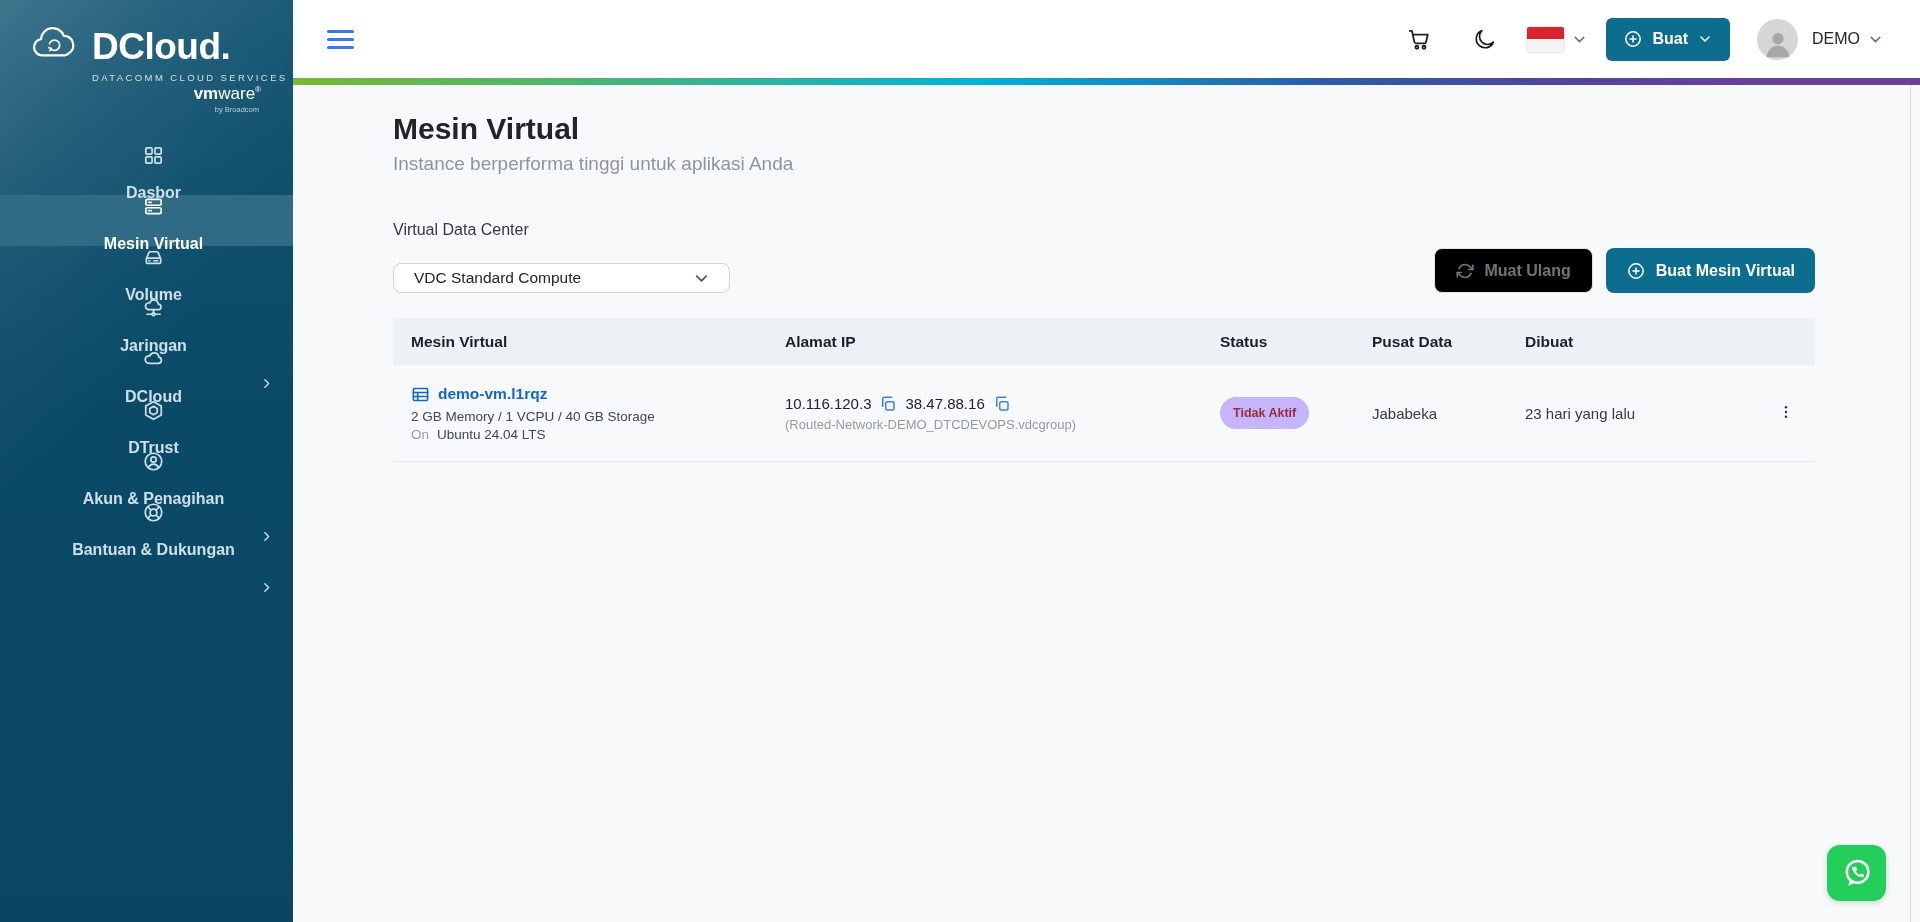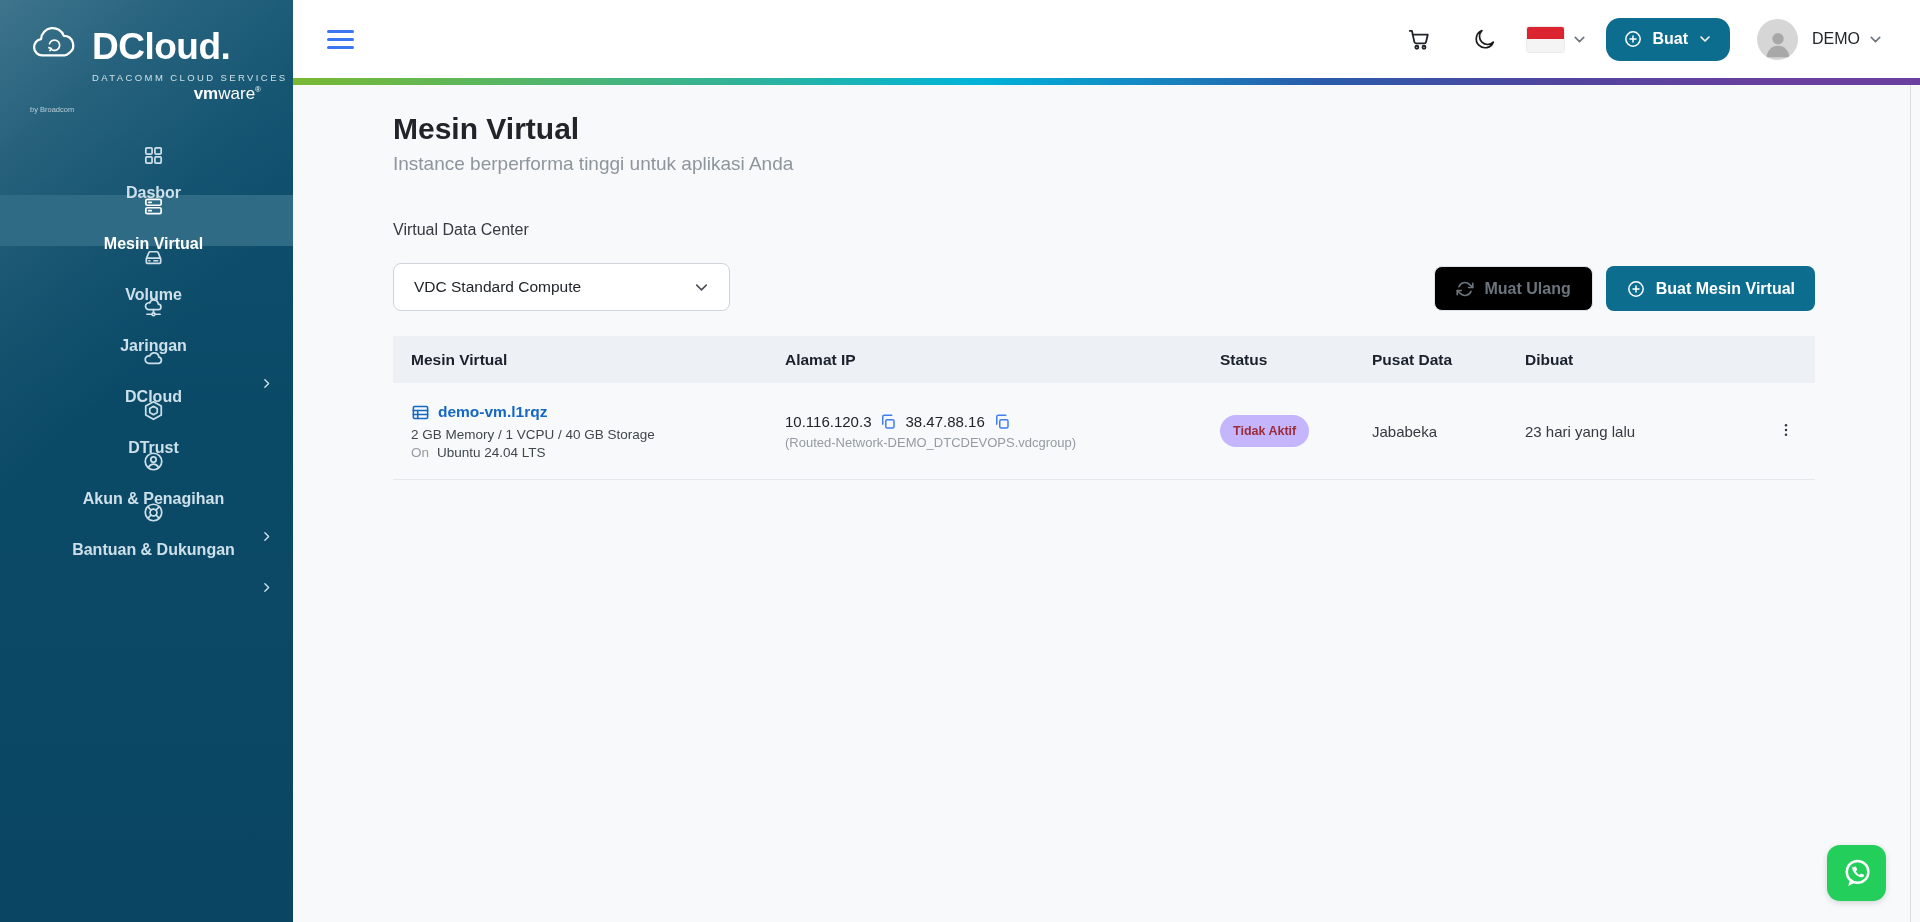--- a/index.html
+++ b/index.html
@@ -14,21 +14,21 @@
       linear-gradient(180deg,#0f5270 0%, #0b4a67 45%, #0a4664 100%);
     color:#d3e2ea;
   }
   .logo-block { padding:26px 26px 10px 30px; }
   .logo-row { display:flex; align-items:center; gap:10px; }
   .brand { font-size:37px; font-weight:700; color:#fff; letter-spacing:-0.5px; }
   .tagline { font-size:9.5px; letter-spacing:2.4px; color:#cfe0e8; margin:4px 0 2px 62px; white-space:nowrap; }
   .vmware-row { text-align:right; margin-right:6px; color:#fff; font-size:17px; line-height:1.1; }
   .vmware-bold { font-weight:700; }
   .reg { font-size:8px; vertical-align:super; }
-  .byline { margin-right:8px; font-size:7.5px; color:#b9cdd8; margin-top:1px; }
+  .byline { text-align:right; margin-right:8px; font-size:7.5px; color:#b9cdd8; margin-top:1px; }
 
   nav { margin-top:20px; }
   .nav-item {
     height:51px; display:flex; align-items:center; gap:17px;
     padding:0 20px 0 34px; font-size:16px; font-weight:600; color:#cde0ea; cursor:pointer;flex-direction:column;
   }
   .nav-item svg { flex:0 0 23px; }
   .nav-item.active { background:#2f6b85; color:#ffffff; }
   .nav-item .chev { margin-left:auto; }
 
@@ -40,38 +40,38 @@
   .topbar-right { margin-left:auto; display:flex; align-items:center; }
   .icon-btn { background:none; border:none; cursor:pointer; display:flex; align-items:center; }
   .cart-btn { margin-right:40px; }
   .moon-btn { margin-right:30px; }
   .flag-wrap { display:flex; align-items:center; gap:7px; margin-right:18px; cursor:pointer; }
   .flag { width:37px; height:25px; border-radius:2px; overflow:hidden; box-shadow:0 0 0 1px rgba(0,0,0,0.08); }
   .flag .red { height:50%; background:#dc2430; }
   .flag .white { height:50%; background:#f4f4f4; }
   .buat-btn {
     display:flex; align-items:center; gap:9px; height:43px; padding:0 17px;
-    background:#0d6d8f; border:none; border-radius:14px; color:#fff;
+    background:#0d6d8f; border:none; border-radius:6px; color:#fff;
     font-size:16px; font-weight:700; cursor:pointer; font-family:inherit;
   }
   .avatar { width:41px; height:41px; border-radius:50%; background:#d6d6d6; margin:0 14px 0 27px; display:flex; align-items:flex-end; justify-content:center; overflow:hidden; cursor:pointer; }
   .user-wrap { display:flex; align-items:center; gap:7px; cursor:pointer; }
   .user-name { font-size:16px; color:#212529; }
 
   .gradient-strip { height:7px; background:linear-gradient(90deg,#79b933 0%, #36b393 26%, #00b4d8 42%, #2a5cab 63%, #50459f 77%, #6b3f9d 92%, #6b3f9d 100%); }
 
   
   .main { flex:1; background:#f8f9fa; padding:27px 105px 0 100px; position:relative; }
   h1 { font-size:30px; font-weight:700; color:#212529; }
   .subtitle { font-size:19px; color:#8d959d; margin-top:7px; }
 
   .controls-row { margin-top:46px; display:flex; justify-content:space-between; align-items:flex-end; }
   .vdc-label { font-size:16px; color:#343a40; margin-bottom:24px; }
   .select {
-    width:337px; height:48px; background:#fff; border:1px solid #ced4da; border-radius:8px;
+    width:337px; height:30px; background:#fff; border:1px solid #ced4da; border-radius:8px;
     display:flex; align-items:center; justify-content:space-between; padding:0 18px 0 20px;
     font-size:15.5px; color:#212529; cursor:pointer;
   }
   .actions { display:flex; gap:13px; }
   .btn-reload {
     display:flex; align-items:center; gap:10px; height:45px; padding:0 21px;
     background:#000000; border:1px solid #dfe3e7; border-radius:8px;
     color:#6c757d; font-size:16px; font-weight:700; cursor:pointer; font-family:inherit;
   }
   .btn-create-vm {

